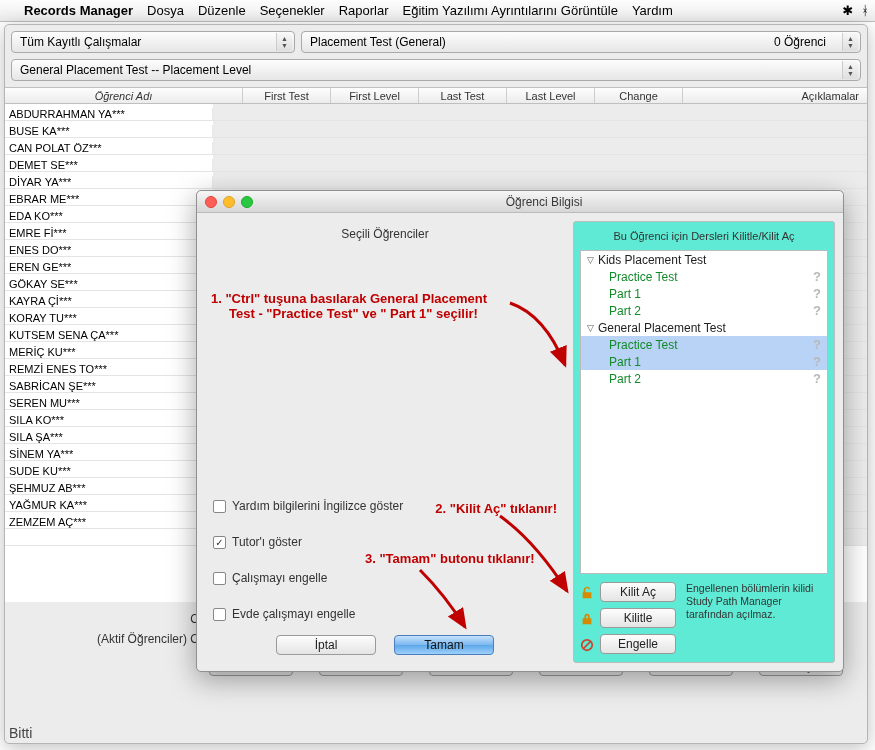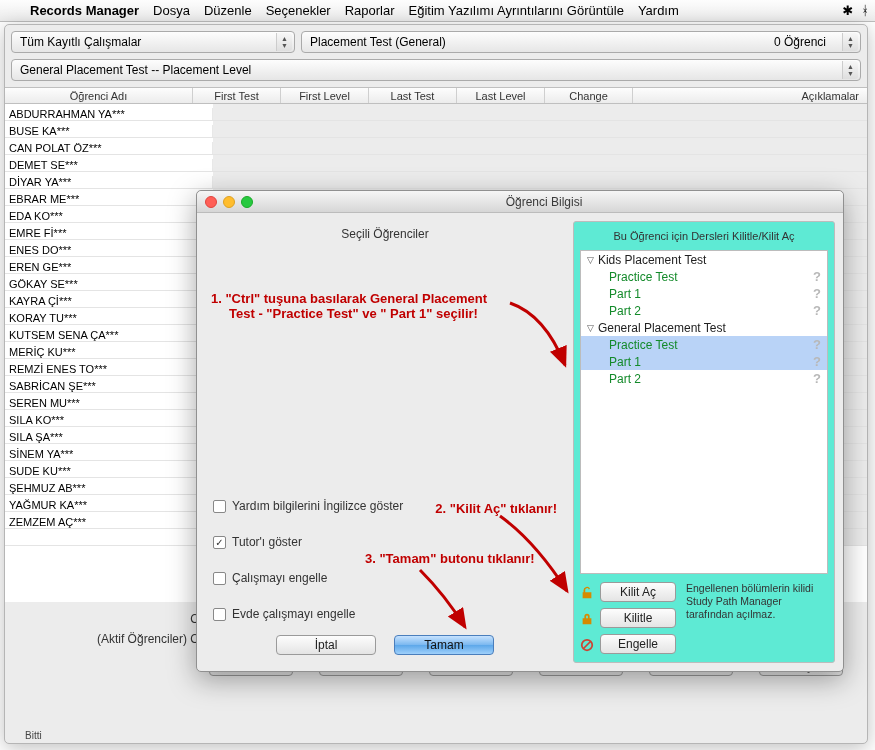--- a/index.html
+++ b/index.html
@@ -13,21 +13,21 @@
     overflow: hidden;
   }
 
   
   .menubar {
     display: flex;
     align-items: center;
     height: 22px;
     background: linear-gradient(#fdfdfd, #ececec);
     border-bottom: 1px solid #bdbdbd;
-    padding-left: 16px;
+    padding-left: 10px;
     font-size: 13px;
   }
   .menubar .apple { font-size: 14px; margin-right: 14px; }
   .menubar .app-name { font-weight: bold; margin-right: 14px; }
   .menubar .menu-item { margin-right: 14px; }
   .menubar .right { margin-left: auto; display: flex; align-items: center; gap: 8px; padding-right: 6px; }
 
   
   .window {
     position: absolute;
@@ -94,21 +94,21 @@
     background: linear-gradient(#fdfdfd, #ececec);
     border-top: 1px solid #bfbfbf;
     border-bottom: 1px solid #bfbfbf;
     font-size: 11px;
   }
   .table-head .col {
     display:flex;align-items:center;justify-content:center;
     border-right: 1px solid #cfcfcf;
     color:#333;
   }
-  .col.name { width: 188px;}
+  .col.name { width: 238px; font-style: italic;}
   .col.ft { width: 88px;}
   .col.fl { width: 88px;}
   .col.lt { width: 88px;}
   .col.ll { width: 88px;}
   .col.ch { width: 88px;}
   .col.desc { flex:1; border-right:none;}
   
   .table-body {
     height: 498px;
     background: #fff;
@@ -143,21 +143,21 @@
     height: 20px;
     background: linear-gradient(#fdfdfd,#e4e4e4);
     border:1px solid #9a9a9a;
     border-radius: 4px;
     font-size: 12px;
     color:#222;
     display:flex;align-items:center;justify-content:center;
     padding: 0 14px;
   }
   .status-bar {
-    position:absolute;bottom:2px;left:20px;font-size:10px;color:#444;
+    position:absolute;bottom:2px;left:4px;font-size:14px;color:#444;
   }
 
   
   .dialog {
     position:absolute;
     left: 196px;
     top: 190px;
     width: 648px;
     height: 482px;
     background:#ececec;

